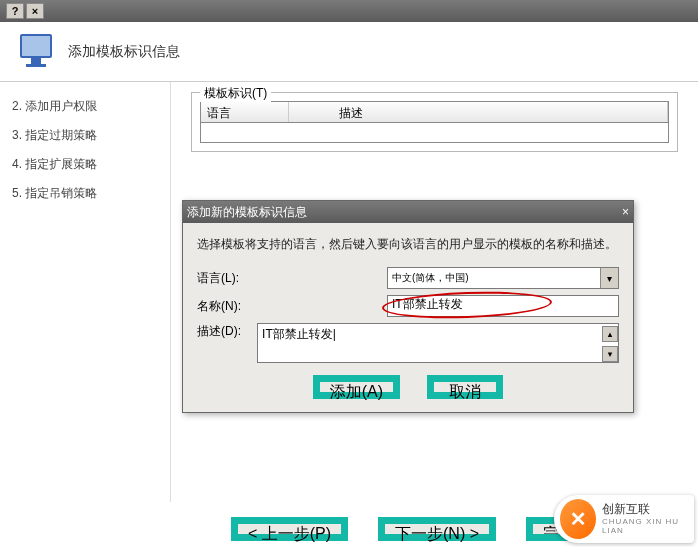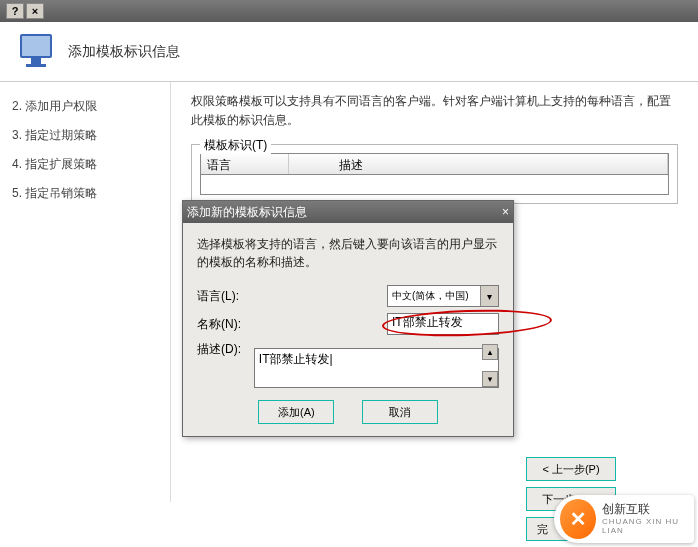--- a/index.html
+++ b/index.html
@@ -24,39 +24,39 @@
     .content { flex: 1; padding: 10px 20px; position: relative; border-left: 1px solid #ddd; }
     .desc { font-size: 12px; color: #333; line-height: 1.6; margin-bottom: 14px; }
 
     .fieldset { border: 1px solid #b8b8b8; padding: 8px; position: relative; }
     .fieldset-legend { position: absolute; top: -8px; left: 8px; background: #fff; padding: 0 4px; font-size: 12px; }
     .table-header { display: flex; border: 1px solid #888; background: linear-gradient(to bottom,#fdfdfd,#e8e8e8); height: 22px; }
     .th { padding: 3px 6px; border-right: 1px solid #ccc; font-size: 12px; }
     .th1 { width: 88px; } .th2 { width: 156px; } .th3 { flex: 1; margin-left: 44px; }
     .table-body { border: 1px solid #888; border-top: none; height: 20px; background: #fff; }
 
-    .dialog { position: absolute; top: 200px; left: 182px; width: 332px; background: #eceae6; border: 1px solid #666; box-shadow: 2px 2px 6px rgba(0,0,0,0.3); }
+    .dialog { position: absolute; top: 200px; left: 182px; width: 452px; background: #eceae6; border: 1px solid #666; box-shadow: 2px 2px 6px rgba(0,0,0,0.3); }
     .dialog-title { background: linear-gradient(to bottom,#7a7a7a,#5a5a5a); color: #fff; height: 22px; display: flex; align-items: center; padding: 0 4px; }
     .dialog-title .t { flex: 1; font-size: 12px; }
     .dialog-body { padding: 12px 14px; }
     .dialog-desc { font-size: 12px; color: #222; line-height: 1.5; margin-bottom: 14px; }
     .form-row { display: flex; align-items: center; margin: 6px 0; }
     .form-label { width: 70px; font-size: 12px; }
     .form-select { flex: 1; height: 22px; border: 1px solid #7a7a7a; background: #fff; display: flex; align-items: center; padding: 0 4px; font-size: 10px; position: relative; }
     .select-arrow { position: absolute; right: 0; top: 0; width: 18px; height: 20px; background: #d4d0c8; border-left: 1px solid #888; display: flex; align-items: center; justify-content: center; }
     .form-input { flex: 1; height: 22px; border: 1px solid #7a7a7a; background: #fff; padding: 0 4px; font-size: 12px; position: relative; }
     .red-ellipse { position: absolute; border: 2px solid #cc0000; border-radius: 50%; width: 170px; height: 26px; top: -4px; left: -6px; pointer-events: none; transform: rotate(-2deg); }
-    .form-textarea { width: 100%; height: 40px; border: 1px solid #7a7a7a; background: #fff; padding: 2px 4px; font-size: 12px; resize: none; margin-top: 7px; }
+    .form-textarea { width: 100%; height: 40px; border: 1px solid #7a7a7a; background: #fff; padding: 2px 4px; font-size: 12px; resize: none; margin-top: 0; }
     .ta-wrap { position: relative; }
     .scrollbar-up, .scrollbar-down { position: absolute; right: 1px; width: 16px; height: 16px; background: #d4d0c8; border: 1px solid #888; display: flex; align-items: center; justify-content: center; font-size: 9px; }
     .scrollbar-up { top: 3px; } .scrollbar-down { bottom: 1px; }
     .dialog-btns { text-align: center; margin-top: 12px; }
-    .win-btn { min-width: 76px; height: 24px; background: #eceae6; border: 1px solid #14b8a6; font-size: 11px; padding: 0 10px; margin: 0 12px; cursor: pointer; }
+    .win-btn { min-width: 76px; height: 24px; background: #eceae6; border: 7px solid #14b8a6; font-size: 16px; padding: 0 10px; margin: 0 12px; cursor: pointer; }
 
-    .wizard-footer { position: absolute; bottom: 6px; right: 70px; display: flex; gap: 6px; flex-direction: column; }
+    .wizard-footer { position: absolute; bottom: 6px; right: 70px; display: flex; gap: 6px; }
     .wizard-footer .win-btn { min-width: 90px; }
     .half-btn { width: 30px; overflow: hidden; text-align: left; }
 
     .logo-badge { position: absolute; right: 4px; bottom: 4px; width: 140px; height: 48px; background: #fff; border-radius: 24px 4px 4px 24px; box-shadow: 0 1px 4px rgba(0,0,0,0.3); display: flex; align-items: center; padding-left: 6px; }
     .logo-circle { width: 40px; height: 40px; border-radius: 50%; background: linear-gradient(135deg,#ff9a3c,#ff6a00); display: flex; align-items: center; justify-content: center; color: #fff; font-size: 20px; font-weight: bold; }
     .logo-txt { margin-left: 6px; font-size: 12px; color: #333; line-height: 1.2; }
     .logo-txt .sub { font-size: 8px; color: #888; letter-spacing: 1px; }
   </style>
 </head>
 <body>
@@ -89,21 +89,20 @@
       <span>4.</span>
       <span>指定扩展策略</span>
     </div>
     <div class="sidebar-item">
       <span>5.</span>
       <span>指定吊销策略</span>
     </div>
   </div>
 
   <div class="content">
-    <div class="desc">权限策略模板可以支持具有不同语言的客户端。针对客户端计算机上支持的每种语言，配置此模板的标识信息。</div>
     <div class="fieldset">
       <div class="fieldset-legend">模板标识(T)</div>
       <div class="table-header">
         <div class="th th1">语言</div>
         <div class="th th3">描述</div>
       </div>
       <div class="table-body"></div>
     </div>
   </div>
 </div>

